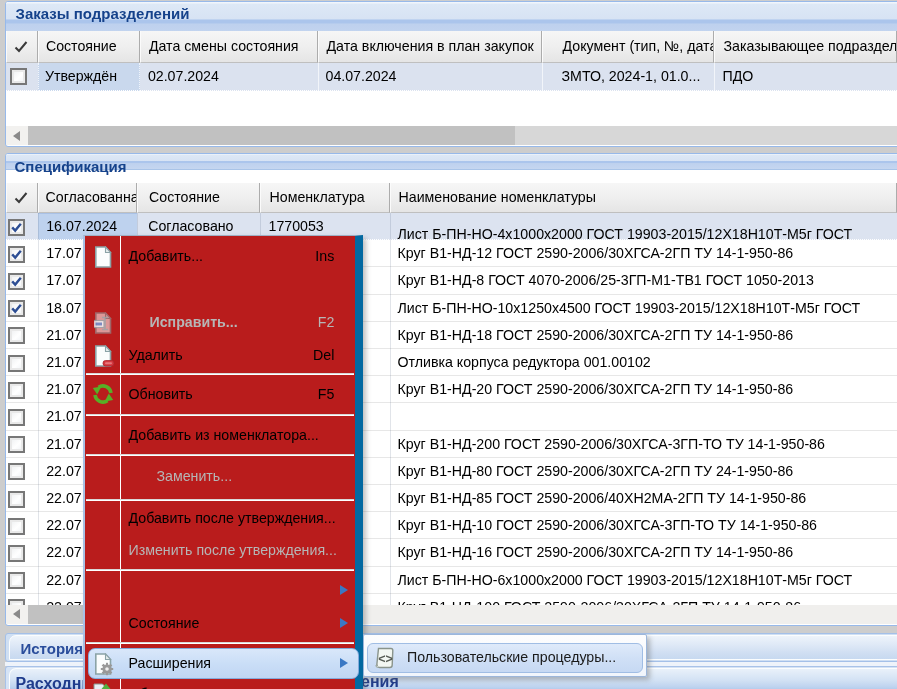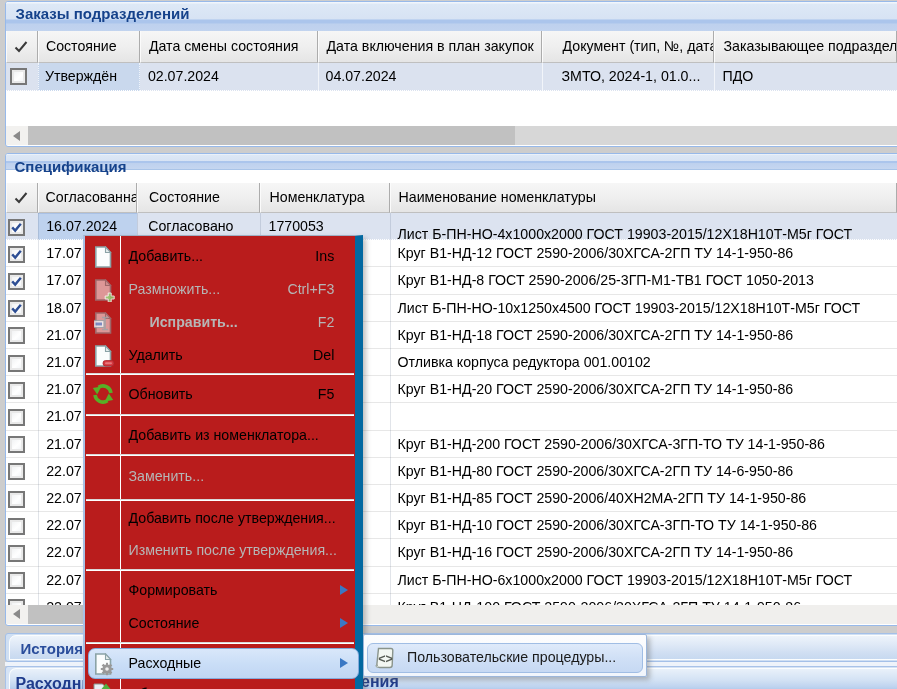--- a/index.html
+++ b/index.html
@@ -85,21 +85,21 @@
     </div>
     <div class="txt" style="left:40.7px;top:86.7px;line-height:27.2px;">17.07.2024</div>
     <div class="txt" style="left:392px;top:86.7px;line-height:27.2px;">Круг В1-НД-12 ГОСТ 2590-2006/30ХГСА-2ГП ТУ 14-1-950-86</div>
     <div class="abs" style="left:0;top:113.9px;width:891px;height:27.2px;border-bottom:1px solid #e7e7e7;box-sizing:border-box;"></div>
     <div class="cb" style="left:2px;top:119.4px">
       <svg width="15" height="15" viewBox="0 0 15 15" style="position:absolute;left:-1px;top:-1px">
         <path d="M3.2 7.4 L6.2 10.6 L11.8 3.8" stroke="#2d4e94" stroke-width="2.4" fill="none"></path>
       </svg>
     </div>
     <div class="txt" style="left:40.7px;top:113.9px;line-height:27.2px;">17.07.2024</div>
-    <div class="txt" style="left:392px;top:113.9px;line-height:27.2px;">Круг В1-НД-8 ГОСТ 2590-2006/25-3ГП-М1-ТВ1 ГОСТ 1050-2013</div>
+    <div class="txt" style="left:392px;top:113.9px;line-height:27.2px;">Круг В1-НД-8 ГОСТ 4070-2006/25-3ГП-М1-ТВ1 ГОСТ 1050-2013</div>
     <div class="abs" style="left:0;top:141.1px;width:891px;height:27.2px;border-bottom:1px solid #e7e7e7;box-sizing:border-box;"></div>
     <div class="cb" style="left:2px;top:146.6px">
       <svg width="15" height="15" viewBox="0 0 15 15" style="position:absolute;left:-1px;top:-1px">
         <path d="M3.2 7.4 L6.2 10.6 L11.8 3.8" stroke="#2d4e94" stroke-width="2.4" fill="none"></path>
       </svg>
     </div>
     <div class="txt" style="left:40.7px;top:141.1px;line-height:27.2px;">18.07.2024</div>
     <div class="txt" style="left:392px;top:141.1px;line-height:27.2px;">Лист Б-ПН-НО-10х1250х4500 ГОСТ 19903-2015/12Х18Н10Т-М5г ГОСТ</div>
     <div class="abs" style="left:0;top:168.3px;width:891px;height:27.2px;border-bottom:1px solid #e7e7e7;box-sizing:border-box;"></div>
     <div class="cb" style="left:2px;top:173.8px"></div>
@@ -116,21 +116,21 @@
     <div class="abs" style="left:0;top:249.9px;width:891px;height:27.2px;border-bottom:1px solid #e7e7e7;box-sizing:border-box;"></div>
     <div class="cb" style="left:2px;top:255.4px"></div>
     <div class="txt" style="left:40.7px;top:249.9px;line-height:27.2px;">21.07.2024</div>
     <div class="abs" style="left:0;top:277.1px;width:891px;height:27.2px;border-bottom:1px solid #e7e7e7;box-sizing:border-box;"></div>
     <div class="cb" style="left:2px;top:282.6px"></div>
     <div class="txt" style="left:40.7px;top:277.1px;line-height:27.2px;">21.07.2024</div>
     <div class="txt" style="left:392px;top:277.1px;line-height:27.2px;">Круг В1-НД-200 ГОСТ 2590-2006/30ХГСА-3ГП-ТО ТУ 14-1-950-86</div>
     <div class="abs" style="left:0;top:304.3px;width:891px;height:27.2px;border-bottom:1px solid #e7e7e7;box-sizing:border-box;"></div>
     <div class="cb" style="left:2px;top:309.8px"></div>
     <div class="txt" style="left:40.7px;top:304.3px;line-height:27.2px;">22.07.2024</div>
-    <div class="txt" style="left:392px;top:304.3px;line-height:27.2px;">Круг В1-НД-80 ГОСТ 2590-2006/30ХГСА-2ГП ТУ 14-6-950-86</div>
+    <div class="txt" style="left:392px;top:304.3px;line-height:27.2px;">Круг В1-НД-80 ГОСТ 2590-2006/30ХГСА-2ГП ТУ 24-1-950-86</div>
     <div class="abs" style="left:0;top:331.5px;width:891px;height:27.2px;border-bottom:1px solid #e7e7e7;box-sizing:border-box;"></div>
     <div class="cb" style="left:2px;top:337px"></div>
     <div class="txt" style="left:40.7px;top:331.5px;line-height:27.2px;">22.07.2024</div>
     <div class="txt" style="left:392px;top:331.5px;line-height:27.2px;">Круг В1-НД-85 ГОСТ 2590-2006/40ХН2МА-2ГП ТУ 14-1-950-86</div>
     <div class="abs" style="left:0;top:358.7px;width:891px;height:27.2px;border-bottom:1px solid #e7e7e7;box-sizing:border-box;"></div>
     <div class="cb" style="left:2px;top:364.2px"></div>
     <div class="txt" style="left:40.7px;top:358.7px;line-height:27.2px;">22.07.2024</div>
     <div class="txt" style="left:392px;top:358.7px;line-height:27.2px;">Круг В1-НД-10 ГОСТ 2590-2006/30ХГСА-3ГП-ТО ТУ 14-1-950-86</div>
     <div class="abs" style="left:0;top:385.9px;width:891px;height:27.2px;border-bottom:1px solid #e7e7e7;box-sizing:border-box;"></div>
     <div class="cb" style="left:2px;top:391.4px"></div>
@@ -172,33 +172,20 @@
     <div class="mi" style="top:3.5px;">
       <svg class="abs" style="left:9px;top:6px" width="21" height="23" viewBox="0 0 21 23">
         <g>
           <path d="M1.8 1 h9.7 l5 5.5 v14.5 h-14.7 z" fill="#fbfdfd" stroke="#8ba3a7" stroke-width="1.6"></path>
           <path d="M11.5 1 l5 5.5 h-5 z" fill="#e4ecec" stroke="#8ba3a7" stroke-width="1.1"></path>
         </g>
       </svg>
       <span class="lbl" style="">Добавить...</span>
       <span class="sc">Ins</span>
     </div>
-    <div class="mi" style="top:36.5px;">
-      <svg class="abs" style="left:9px;top:6px" width="21" height="23" viewBox="0 0 21 23">
-        <g opacity="0.55">
-          <path d="M1.8 1 h9.7 l5 5.5 v14.5 h-14.7 z" fill="#fbfdfd" stroke="#8ba3a7" stroke-width="1.6"></path>
-          <path d="M11.5 1 l5 5.5 h-5 z" fill="#e4ecec" stroke="#8ba3a7" stroke-width="1.1"></path>
-        </g>
-        <g opacity="0.8">
-          <path d="M12.7 12.5 h3 v3 h3 v3 h-3 v3 h-3 v-3 h-3 v-3 h3 z" fill="#8ecf6a" stroke="#ffffff" stroke-width="1" transform="translate(1.5,1.5)"></path>
-        </g>
-      </svg>
-      <span class="lbl dis" style="">Размножить...</span>
-      <span class="sc dis">Ctrl+F3</span>
-    </div>
     <div class="mi" style="top:69.5px;">
       <svg class="abs" style="left:9px;top:6px" width="21" height="23" viewBox="0 0 21 23">
         <g opacity="0.55">
           <path d="M1.8 1 h9.7 l5 5.5 v14.5 h-14.7 z" fill="#fbfdfd" stroke="#8ba3a7" stroke-width="1.6"></path>
           <path d="M11.5 1 l5 5.5 h-5 z" fill="#e4ecec" stroke="#8ba3a7" stroke-width="1.1"></path>
         </g>
         <g opacity="0.8">
           <path d="M8 5.5 h6 M11 5.5 v12 M8 17.5 h6" stroke="#9aa4a8" stroke-width="1.6" fill="none"></path>
           <rect x="-0.5" y="8.5" width="10.5" height="7" fill="#f6f8f8" stroke="#9aa4a8" stroke-width="1.2"></rect>
           <rect x="1.5" y="10.5" width="6.5" height="3" fill="#6688cc"></rect>
@@ -228,33 +215,32 @@
         <path d="M22.2 18 L13.7 19.4 L17.8 11.4 Z" fill="#58af27"></path>
       </svg>
       <span class="lbl" style="">Обновить</span>
       <span class="sc">F5</span>
     </div>
     <div class="msep" style="top:177.5px"></div>
     <div class="mi" style="top:182.5px;">
       <span class="lbl" style="">Добавить из номенклатора...</span>
     </div>
     <div class="msep" style="top:218px"></div>
-    <div class="mi" style="top:223.5px;">
+    <div class="mi" style="top:223.5px;margin-left:28px;">
       <span class="lbl dis" style="">Заменить...</span>
     </div>
     <div class="msep" style="top:263px"></div>
     <div class="mi" style="top:265.5px;">
       <span class="lbl" style="">Добавить после утверждения...</span>
     </div>
     <div class="mi" style="top:297.5px;">
       <span class="lbl dis" style="">Изменить после утверждения...</span>
     </div>
     <div class="msep" style="top:332.5px"></div>
     <div class="mi" style="top:337.5px;">
-      <span class="lbl" style="">Формировать</span>
       <div class="arrow"></div>
     </div>
     <div class="mi" style="top:370.5px;">
       <span class="lbl" style="">Состояние</span>
       <div class="arrow"></div>
     </div>
     <div class="msep" style="top:406.2px"></div>
     <div class="abs" style="left:3px;top:411.5px;width:271px;height:31.5px;border:1.5px solid #85abdc;border-radius:7px;background:linear-gradient(180deg,#d9e7fa 0%,#cadef7 50%,#c0d6f3 100%);box-sizing:border-box;"></div>
     <div class="mi" style="top:410.5px;">
       <svg class="abs" style="left:9px;top:6px" width="21" height="23" viewBox="0 0 21 23">
@@ -268,21 +254,21 @@
           <rect x="12" y="19.2" width="2" height="3"></rect>
           <rect x="6.8" y="15" width="3" height="2"></rect>
           <rect x="16.2" y="15" width="3" height="2"></rect>
           <rect x="8.2" y="11.2" width="2.6" height="2.6" transform="rotate(45 9.5 12.5)"></rect>
           <rect x="15.2" y="18.2" width="2.6" height="2.6" transform="rotate(45 16.5 19.5)"></rect>
           <rect x="15.2" y="11.2" width="2.6" height="2.6" transform="rotate(45 16.5 12.5)"></rect>
           <rect x="8.2" y="18.2" width="2.6" height="2.6" transform="rotate(45 9.5 19.5)"></rect>
         </g>
         <circle cx="13" cy="16" r="1.8" fill="#efefef"></circle>
       </svg>
-      <span class="lbl" style="">Расходные</span>
+      <span class="lbl" style="">Расширения</span>
       <div class="arrow"></div>
     </div>
     <div class="mi" style="top:441.5px;">
       <svg class="abs" style="left:7px;top:4px" width="23" height="23" viewBox="0 0 23 23">
         <path d="M2 2 h8.5 l3 3 v9.5 h-11.5 z" fill="#e9eef4" stroke="#8a968e"></path>
         <path d="M9 8.5 h8.5 l3 3 v9.5 h-11.5 z" fill="#fdfdfd" stroke="#8a968e"></path>
         <path d="M14 1.5 l4.5 5.5 h-9 z" fill="#52ae3f"></path>
         <path d="M9 21.5 l-4.5 -5.5 h9 z" fill="#52ae3f"></path>
       </svg>
       <span class="lbl" style="">Обмен</span>

